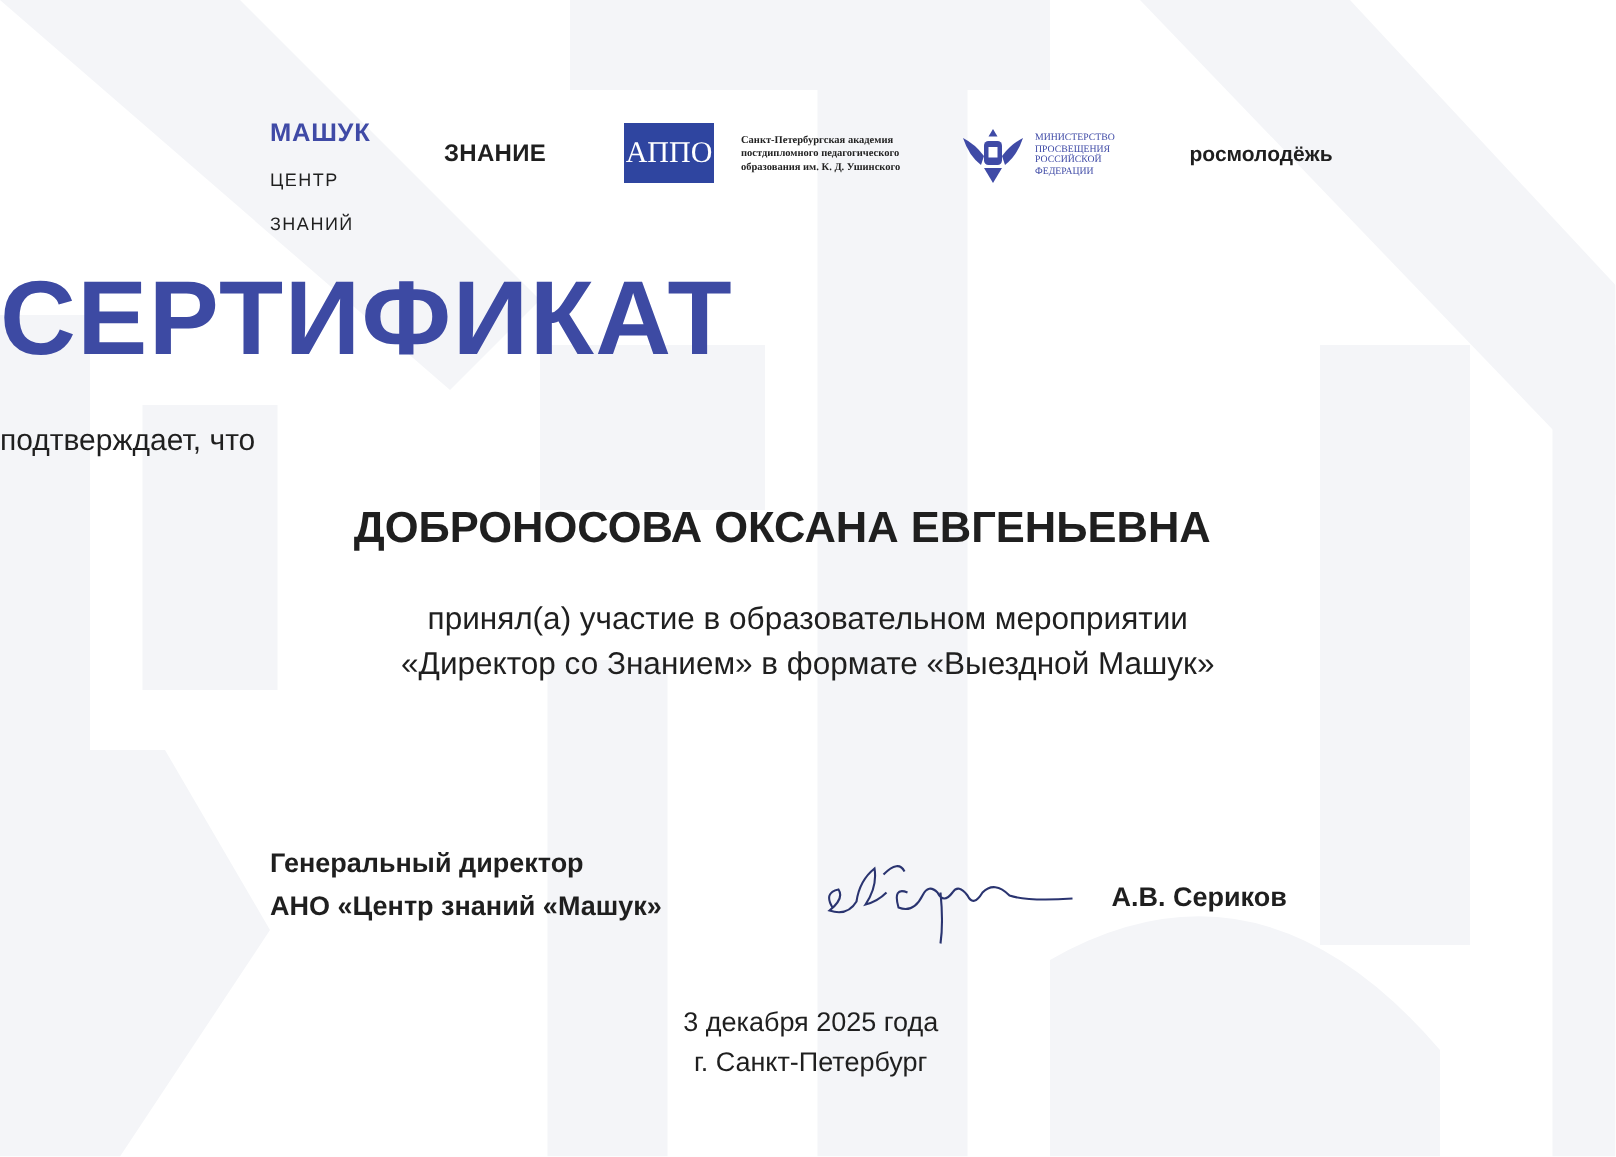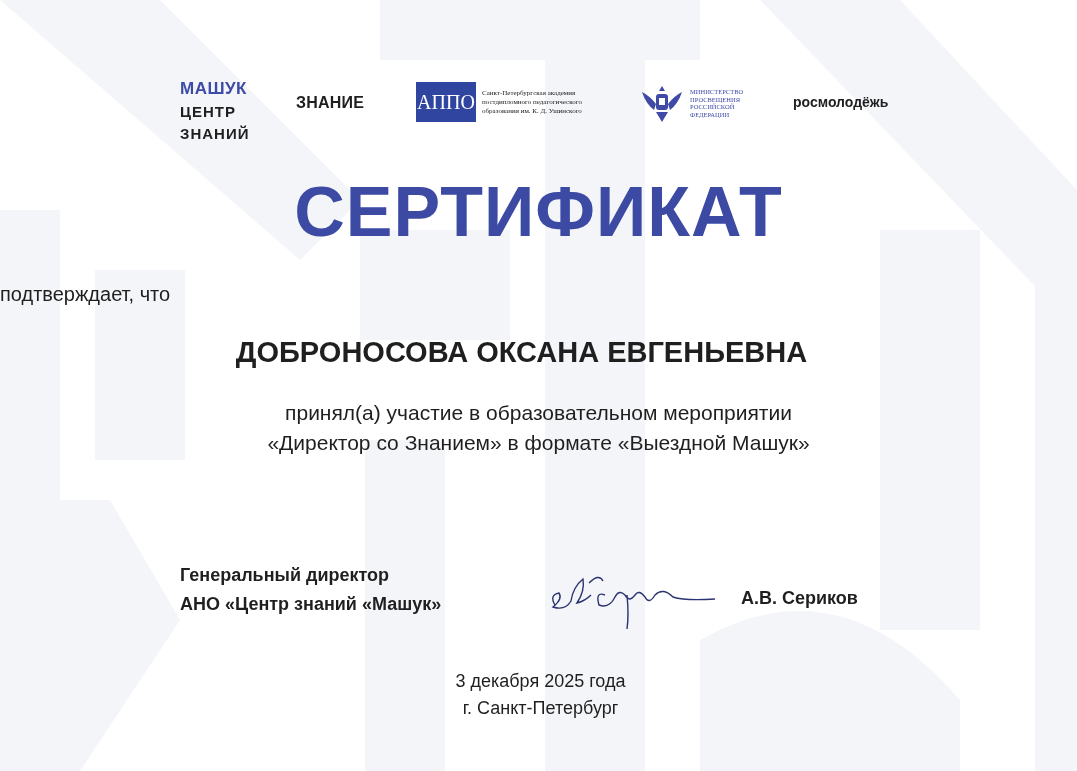--- a/index.html
+++ b/index.html
@@ -2,30 +2,30 @@
 <html><head>
 <meta charset="utf-8">
 <style>
   html,body{margin:0;padding:0;}
   body{width:1077px;height:771px;position:relative;overflow:hidden;background:#ffffff;font-family:"Liberation Sans",sans-serif;color:#1f1f1f;}
   .bg{position:absolute;inset:0;}
   .logos{position:absolute;top:80px;left:0;width:1077px;height:50px;}
   .logo{position:absolute;}
   .mashuk{left:180px;top:0;line-height:1;}
   .mashuk .t1{font-weight:bold;font-size:17px;color:#3f4aa6;letter-spacing:0.5px;}
-  .mashuk .t2{font-weight:bold;font-size:15px;color:#1f1f1f;letter-spacing:1px;margin-top:7px;}
+  .mashuk .t2{font-weight:normal;font-size:12px;color:#1f1f1f;letter-spacing:1px;margin-top:17px;}
   .znanie{left:296px;top:14px;font-weight:bold;font-size:16px;color:#1f1f1f;letter-spacing:0.2px;}
   .appo{left:416px;top:2px;display:flex;align-items:center;}
   .appo .box{width:60px;height:40px;background:#2f45a0;color:#fff;font-family:"Liberation Serif",serif;font-size:20px;display:flex;align-items:center;justify-content:center;position:relative;}
-  .appo .txt{font-family:"Liberation Serif",serif;font-size:7px;line-height:9px;color:#222;margin-left:6px;width:132px;}
+  .appo .txt{font-family:"Liberation Serif",serif;font-size:7px;line-height:9px;color:#222;margin-left:18px;width:132px;font-weight:bold;}
   .minpros{left:638px;top:2px;display:flex;align-items:center;}
   .minpros .eagle{width:48px;height:42px;}
   .minpros .txt{font-family:"Liberation Serif",serif;font-size:6.5px;line-height:7.5px;color:#3f4aa6;margin-left:4px;}
   .rosmol{left:793px;top:14px;font-size:14px;color:#1f1f1f;font-weight:bold;}
-  .title{position:absolute;top:172px;left:0;width:1077px;text-align:center;font-weight:bold;font-size:70px;color:#3d4aa3;letter-spacing:1px;}
+  .title{position:absolute;top:172px;left:0;width:1077px;text-align:left;font-weight:bold;font-size:70px;color:#3d4aa3;letter-spacing:1px;}
   .confirm{position:absolute;top:283px;width:1077px;text-align:left;font-size:20px;color:#1f1f1f;}
   .name{position:absolute;top:336px;width:1043px;text-align:center;font-weight:bold;font-size:29px;color:#1f1f1f;}
   .desc{position:absolute;top:398px;width:1077px;text-align:center;font-size:21px;line-height:30px;color:#1f1f1f;}
   .sig-left{position:absolute;left:180px;top:561px;font-weight:bold;font-size:18px;line-height:29px;color:#1f1f1f;}
   .signature{position:absolute;left:545px;top:565px;width:180px;height:70px;}
   .sig-name{position:absolute;left:741px;top:588px;font-weight:bold;font-size:18px;color:#1f1f1f;}
   .date{position:absolute;top:668px;width:1081px;text-align:center;font-size:18px;line-height:27px;color:#1f1f1f;}
 </style>
 </head>
 <body>

